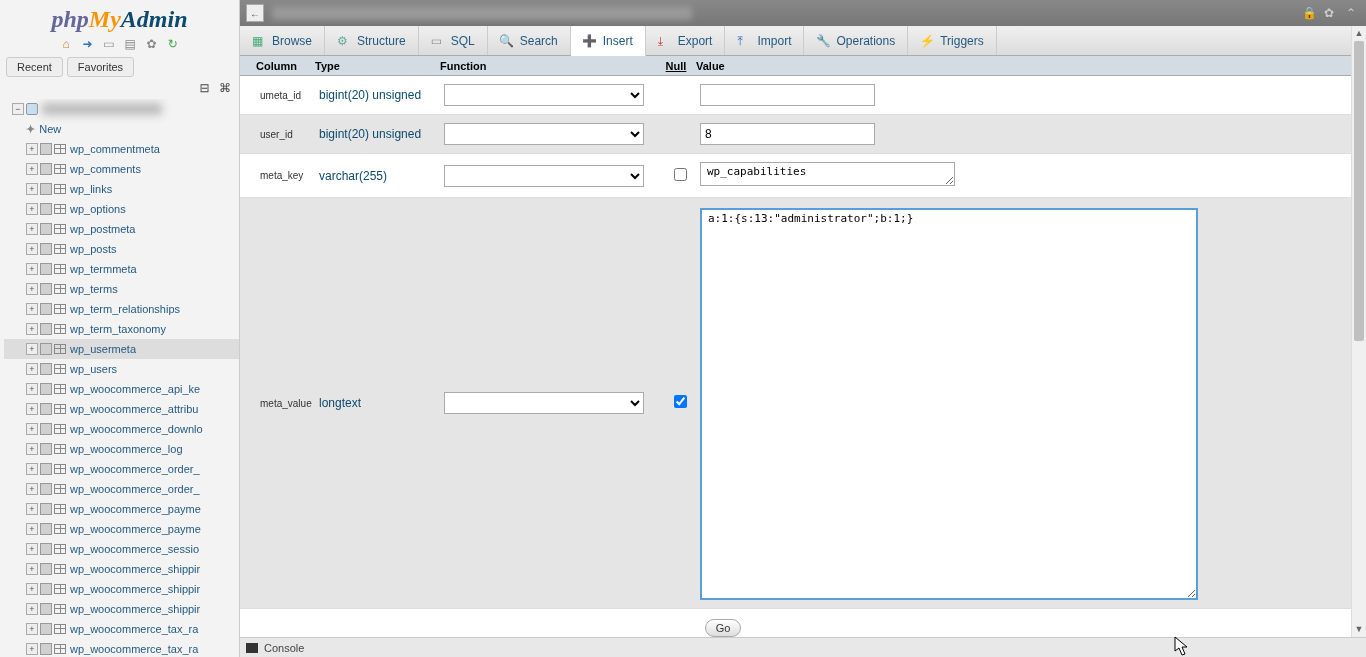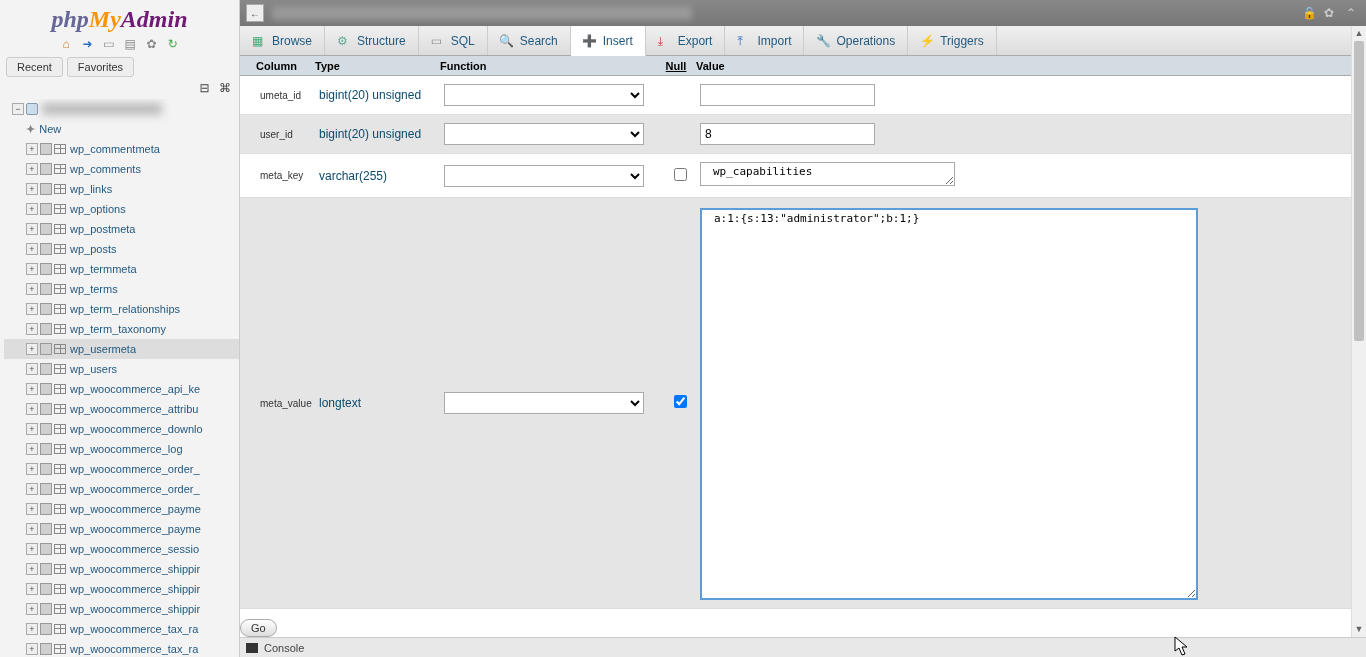--- a/index.html
+++ b/index.html
@@ -3,21 +3,21 @@
 <meta charset="utf-8">
 <style>
 * { box-sizing: border-box; margin: 0; padding: 0; }
 body { font-family: sans-serif; font-size: 12px; color: #444; background: #fff; width: 1366px; height: 657px; overflow: hidden; position: relative; }
 
 
 .sidebar { position: absolute; left: 0; top: 0; width: 240px; height: 657px; background: #f3f3f3; border-right: 1px solid #ccc; }
 .logo { text-align: center; padding: 6px 0 2px 0; font-size: 24px; font-weight: bold; font-style: italic; font-family: Georgia, serif; }
 .logo .php { color: #666699; }
 .logo .my { color: #f89406; }
-.logo .admin { color: #701a75; }
+.logo .admin { color: #0c4a6e; }
 .toolbar-icons { text-align: center; padding: 2px 0 6px 0; }
 .toolbar-icons span { display: inline-block; width: 14px; height: 14px; margin: 0 2px; font-size: 12px; }
 .tabs-mini { display: flex; padding: 0 6px 4px 6px; gap: 4px; }
 .tabs-mini button { background: #eee; border: 1px solid #ccc; padding: 3px 10px; font-size: 11px; color: #333; cursor: pointer; border-radius: 3px; }
 .link-row { text-align: right; padding: 0 8px 4px 0; }
 .link-row span { display: inline-block; width: 14px; height: 12px; margin-left: 4px; }
 .tree { padding: 0 0 0 4px; overflow: hidden; }
 .tree-row { display: flex; align-items: center; height: 20px; font-size: 11px; color: #235a81; padding-left: 0; white-space: nowrap; }
 .tree-row.level1 { padding-left: 8px; }
 .tree-row.level2 { padding-left: 22px; }
@@ -52,27 +52,27 @@
 .col-function { width: 220px; }
 .col-null { width: 32px; text-align: center; text-decoration: underline; }
 .col-value { flex: 1; padding-left: 4px; }
 
 .grid-row { display: flex; align-items: center; padding: 8px 4px; border-bottom: 1px solid #ddd; }
 .grid-row.alt { background: #e5e5e5; }
 .grid-row .col-column { font-size: 10px; color: #333; }
 .grid-row .col-type { font-size: 12px; color: #0c4a6e; }
 .grid-row select { width: 200px; height: 22px; border: 1px solid #aaa; background: #fff; }
 .grid-row input[type=text] { height: 22px; border: 1px solid #aaa; padding: 0 4px; font-size: 12px; width: 175px; }
-.grid-row textarea { border: 1px solid #aaa; font-family: monospace; font-size: 11px; padding: 2px 12px; resize: both; }
+.grid-row textarea { border: 1px solid #aaa; font-family: monospace; font-size: 11px; padding: 2px 6px; resize: both; }
 .grid-row textarea.small { width: 255px; height: 24px; }
 .grid-row textarea.big { width: 498px; height: 392px; border: 2px solid #5b9dd9; outline: none; }
 .grid-row.big-row { align-items: center; min-height: 410px; background: #e5e5e5; }
 .grid-row.big-row .col-value { align-self: stretch; display: flex; align-items: flex-start; padding-top: 2px; }
 
-.action-row { display: flex; justify-content: flex-start; padding: 10px 160px 10px 0; }
+.action-row { display: flex; justify-content: center; padding: 10px 160px 10px 0; }
 .go-button { background: linear-gradient(#fff, #ddd); border: 1px solid #aaa; border-radius: 11px; padding: 2px 10px; font-size: 11px; cursor: pointer; color: #333; }
 
 .console-bar { position: absolute; bottom: 0; left: 0; right: 0; height: 20px; background: #e8e8e8; border-top: 1px solid #ccc; display: flex; align-items: center; padding-left: 6px; font-size: 11px; color: #444; }
 .console-bar .cons-icon { width: 12px; height: 10px; background: #333; margin-right: 6px; display: inline-block; }
 
 .cursor { position: absolute; width: 18px; height: 22px; pointer-events: none; }
 .cursor svg { width: 18px; height: 22px; }
 
 .scrollbar-v { position: absolute; right: 0; top: 26px; bottom: 20px; width: 15px; background: #f0f0f0; border-left: 1px solid #ddd; }
 .scrollbar-v .thumb { position: absolute; left: 2px; right: 2px; top: 15px; height: 300px; background: #c0c0c0; border-radius: 2px; }

